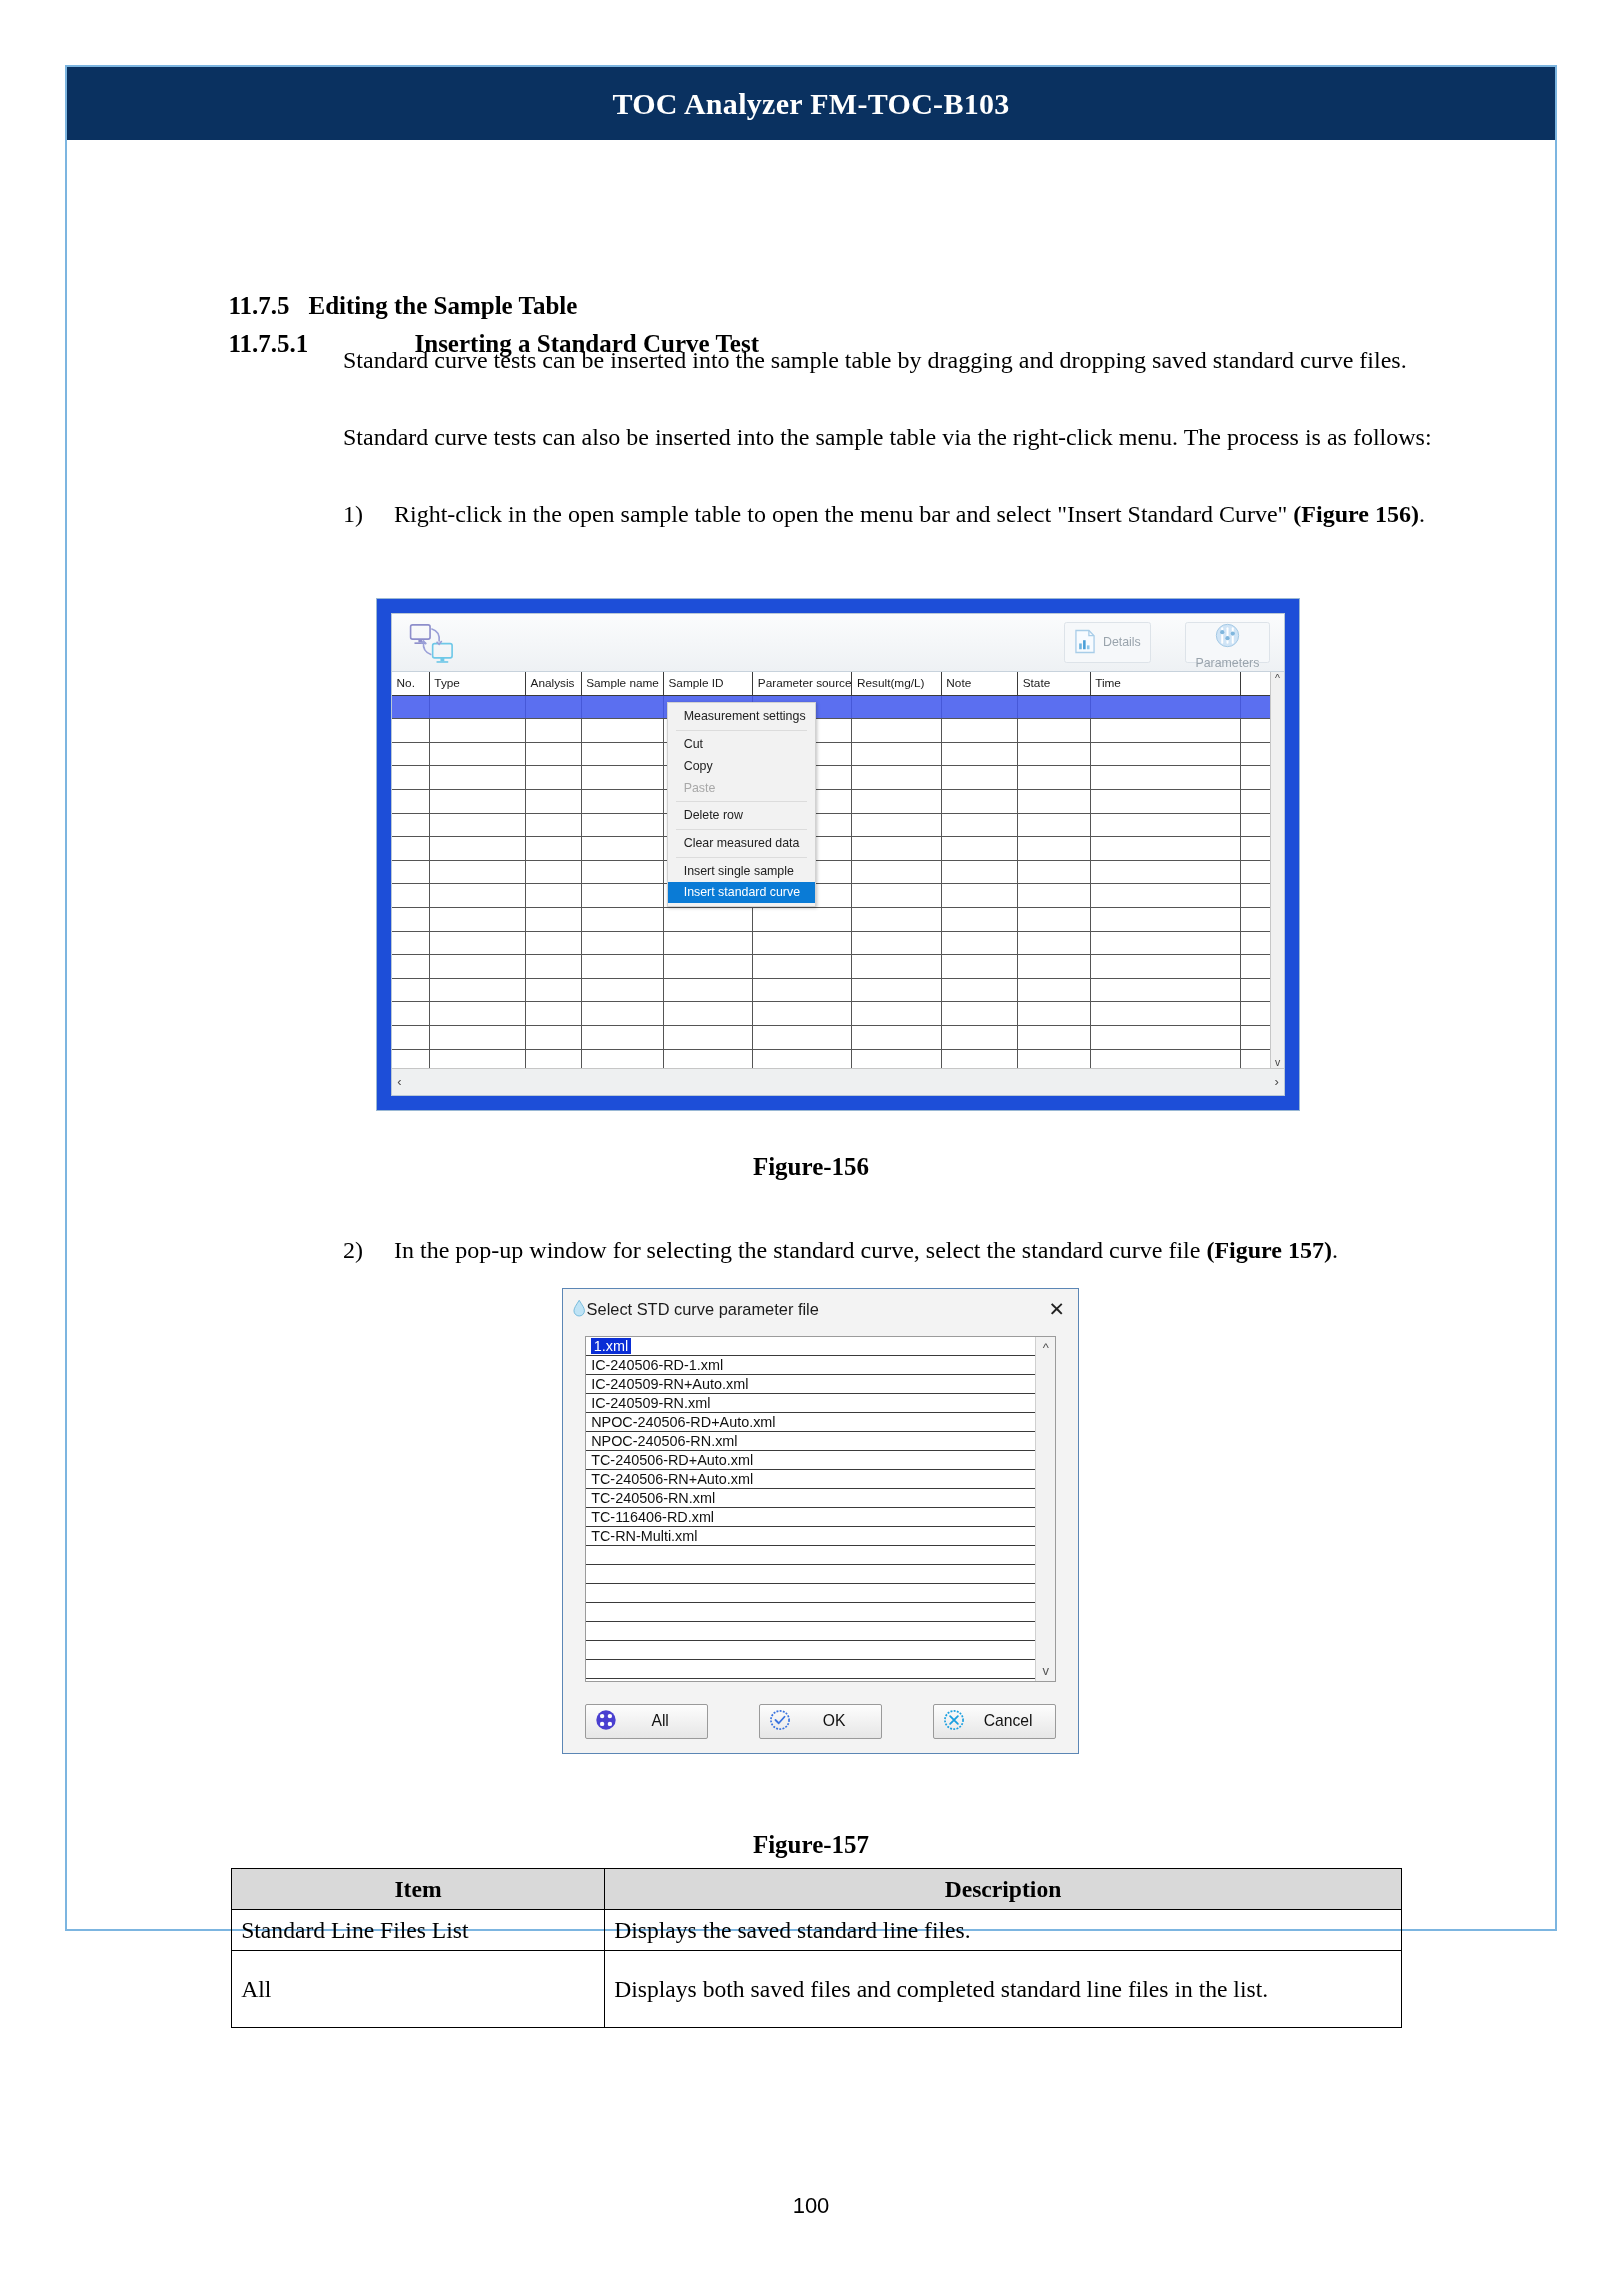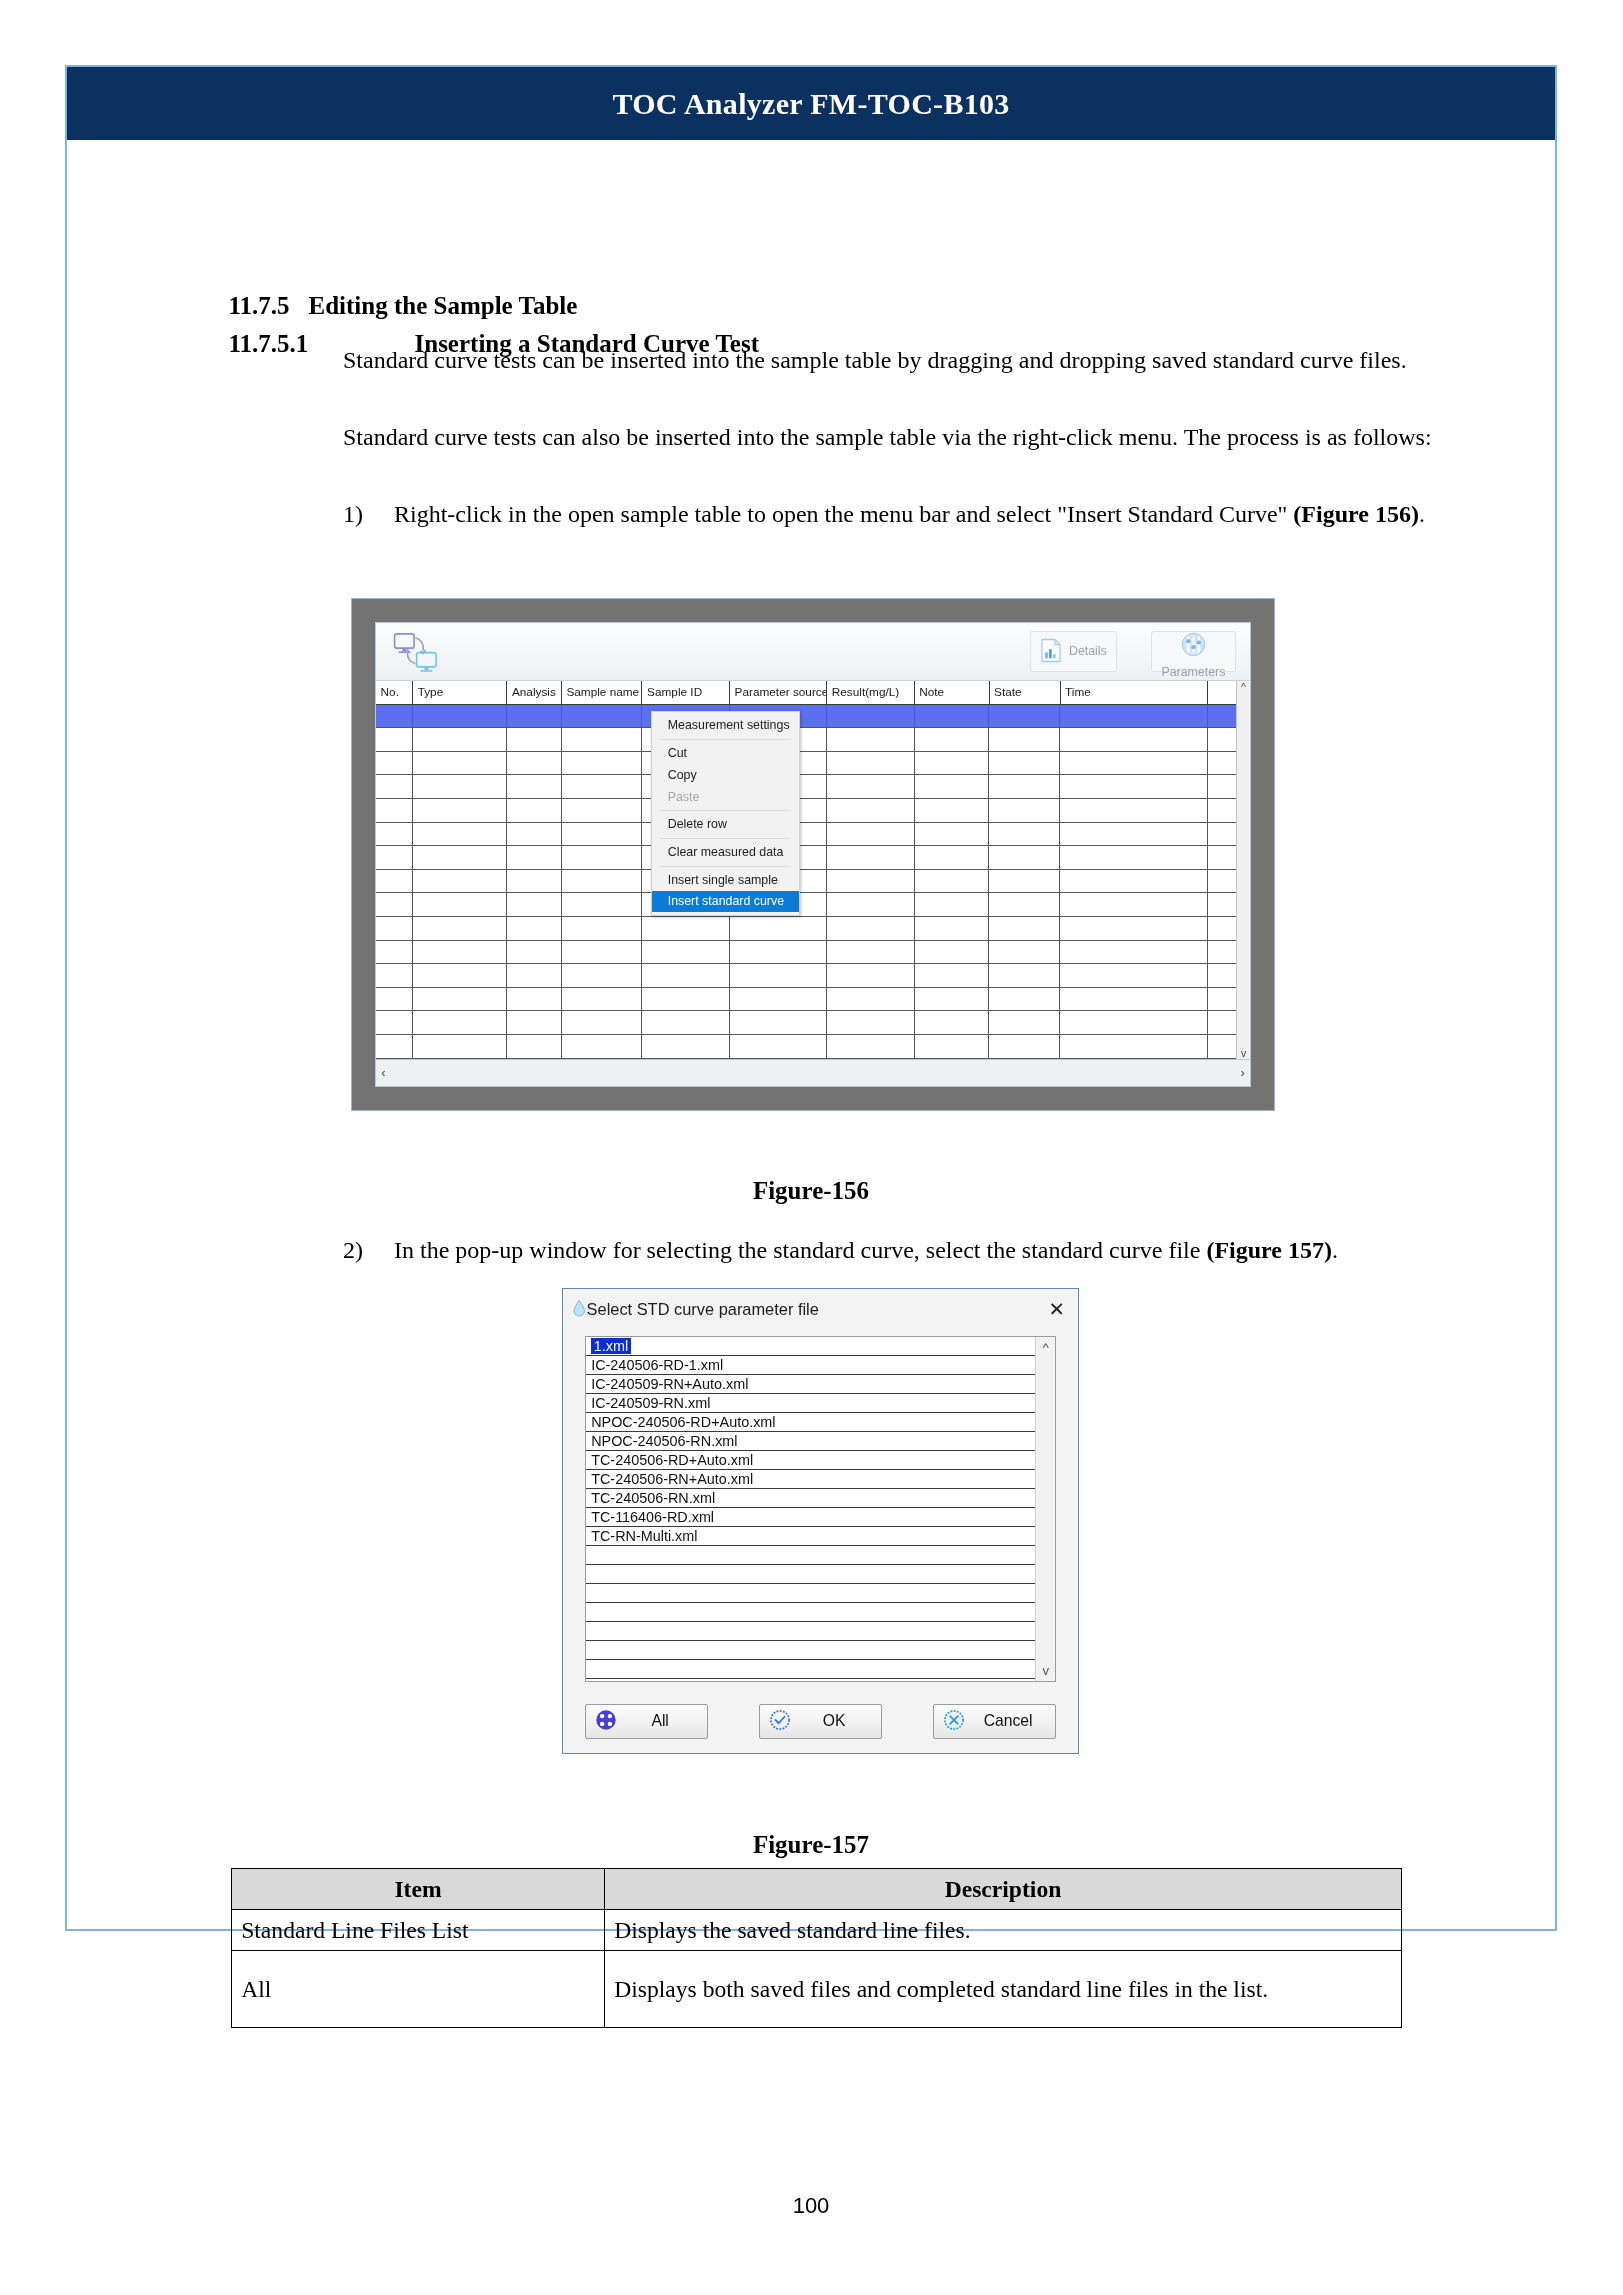--- a/index.html
+++ b/index.html
@@ -109,45 +109,45 @@
   .fig-caption {
     position: absolute;
     left: 0;
     width: 100%;
     text-align: center;
     font-family: "Liberation Serif", serif;
     font-weight: bold;
     font-size: 25px;
     color: #000;
   }
-  .fig-caption.c156 { top: 1013px; margin-top: 24px; }
+  .fig-caption.c156 { top: 1013px; }
   .fig-caption.c157 { top: 1691px; }
 
   .page-number {
     position: absolute;
     left: 0;
     width: 100%;
     text-align: center;
     top: 2053px;
     font-family: "Liberation Sans", sans-serif;
     font-size: 22px;
     color: #000;
   }
 
   
   .fig156 {
     position: absolute;
-    left: 284px;
+    left: 309px;
     top: 458px;
     width: 924px;
     height: 513px;
-    background: #737373;
+    background: #1d4ed8;
     border: 1.3px solid #9ab8d4;
     box-sizing: border-box;
-    padding: 23px;
+    padding: 14px;
   }
   .fig156-inner {
     width: 100%;
     height: 100%;
     background: #f4f6f8;
     border: 0.7px solid #b9c8d6;
     box-sizing: border-box;
     position: relative;
     overflow: hidden;
   }

